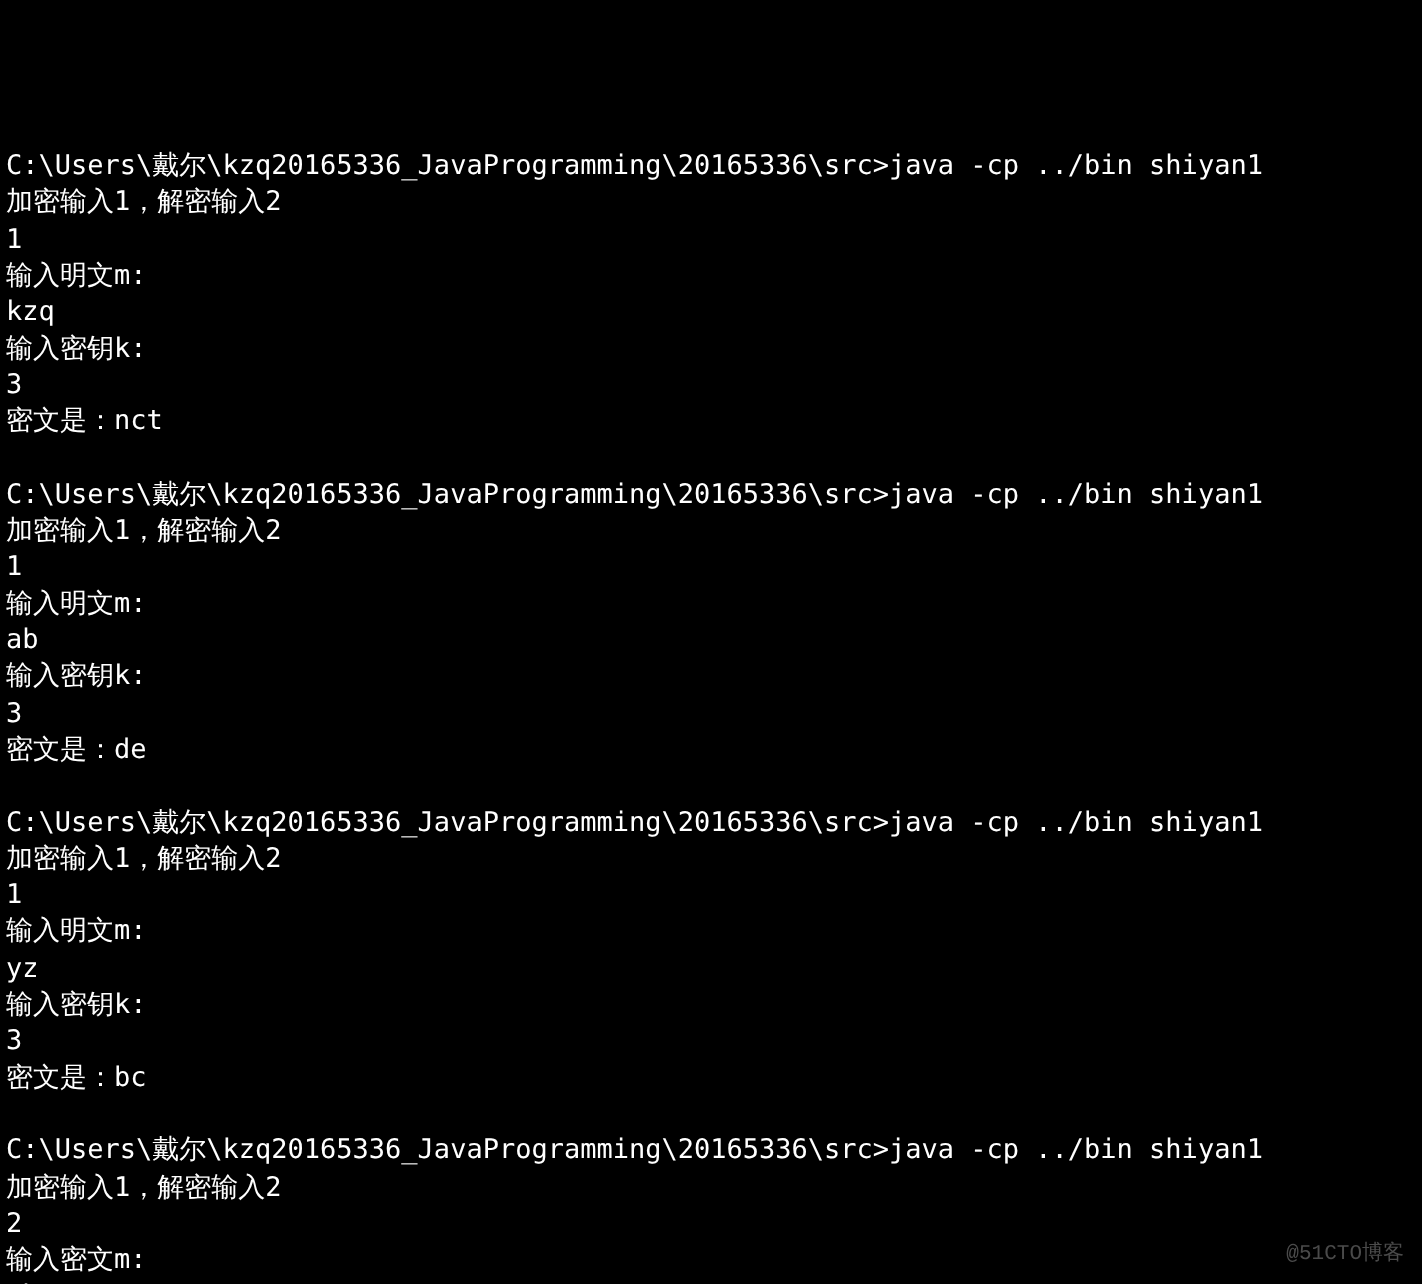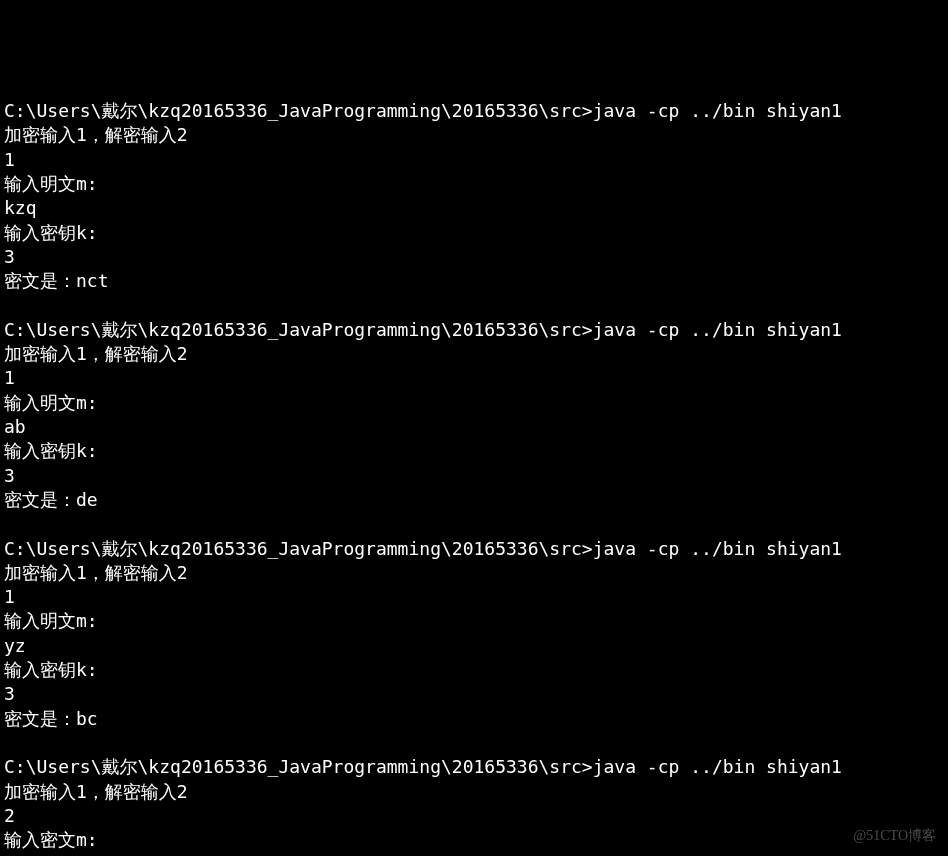--- a/index.html
+++ b/index.html
@@ -26,21 +26,21 @@
     .blank-line {
       display: block;
       height: 1.35em;
     }
     .watermark {
       position: absolute;
       bottom: 10px;
       right: 12px;
       color: #888888;
       font-size: 14px;
-      font-family: Liberation Serif, serif;
+      font-family: Liberation Mono, monospace;
       opacity: 0.55;
     }
   </style>
 </head>
 <body>
 
 
 
 <div><span class="terminal-line">C:\Users\戴尔\kzq20165336_JavaProgramming\20165336\src&gt;java -cp ../bin shiyan1</span><span class="terminal-line">加密输入1，解密输入2</span><span class="terminal-line">1</span><span class="terminal-line">输入明文m:</span><span class="terminal-line">kzq</span><span class="terminal-line">输入密钥k:</span><span class="terminal-line">3</span><span class="terminal-line"><span>密文是：</span><span>nct</span></span><span class="blank-line"></span><span class="terminal-line">C:\Users\戴尔\kzq20165336_JavaProgramming\20165336\src&gt;java -cp ../bin shiyan1</span><span class="terminal-line">加密输入1，解密输入2</span><span class="terminal-line">1</span><span class="terminal-line">输入明文m:</span><span class="terminal-line">ab</span><span class="terminal-line">输入密钥k:</span><span class="terminal-line">3</span><span class="terminal-line"><span>密文是：</span><span>de</span></span><span class="blank-line"></span><span class="terminal-line">C:\Users\戴尔\kzq20165336_JavaProgramming\20165336\src&gt;java -cp ../bin shiyan1</span><span class="terminal-line">加密输入1，解密输入2</span><span class="terminal-line">1</span><span class="terminal-line">输入明文m:</span><span class="terminal-line">yz</span><span class="terminal-line">输入密钥k:</span><span class="terminal-line">3</span><span class="terminal-line"><span>密文是：</span><span>bc</span></span><span class="blank-line"></span><span class="terminal-line">C:\Users\戴尔\kzq20165336_JavaProgramming\20165336\src&gt;java -cp ../bin shiyan1</span><span class="terminal-line">加密输入1，解密输入2</span><span class="terminal-line">2</span><span class="terminal-line">输入密文m:</span><span class="terminal-line">ab</span></div>
 

